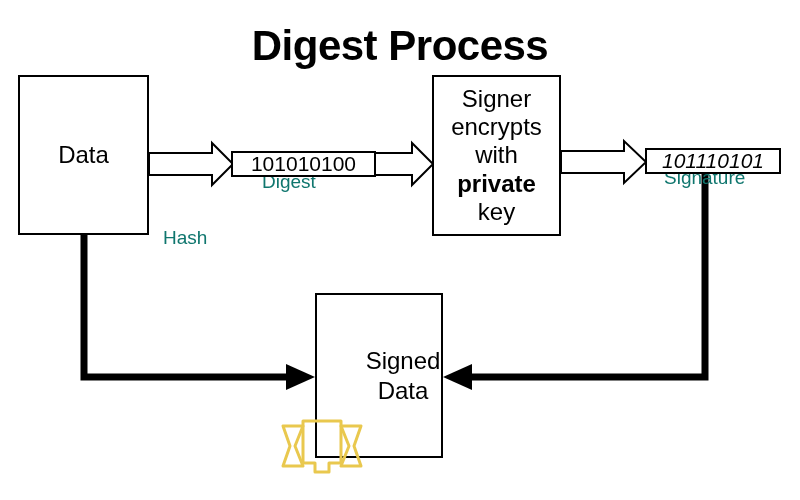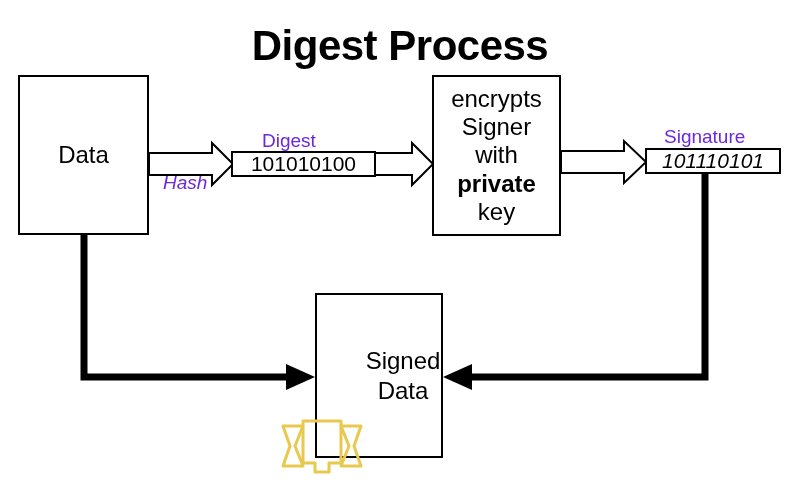--- a/index.html
+++ b/index.html
@@ -83,25 +83,26 @@
     top: 293px;
     width: 128px;
     height: 165px;
     font-size: 24px;
     line-height: 1.25;
     flex-direction: column;
     padding-left: 48px;
   }
   .edge-label {
     position: absolute;
-    color: #6d28d9;
+    color: #0f766e;
     font-size: 19px;
     white-space: nowrap;
+    margin-top: 41px;
   }
-  #hash-label { left: 163px; top: 172px; font-style: italic; }
+  #hash-label { left: 163px; top: 186px; }
   #digest-label { left: 262px; top: 130px; font-size: 19px; }
   #signature-label { left: 664px; top: 126px; font-size: 19px; }
   #watermark {
     position: absolute;
     left: 281px;
     top: 419px;
     width: 82px;
     height: 62px;
     pointer-events: none;
   }
@@ -143,22 +144,22 @@
   </div>
 
   <div class="edge-label" id="digest-label">Digest</div>
   <div class="node-box" id="digest-box">
     <span>101010100</span>
   </div>
 
   <div class="edge-label" id="hash-label">Hash</div>
 
   <div class="node-box" id="signer-box">
+    <span class="ln">Signer</span>
     <span class="ln">encrypts</span>
-    <span class="ln">Signer</span>
     <span class="ln">with</span>
     <span class="ln bold">private</span>
     <span class="ln">key</span>
   </div>
 
   <div class="edge-label" id="signature-label">Signature</div>
   <div class="node-box" id="signature-box">
     <span>101110101</span>
   </div>
 

